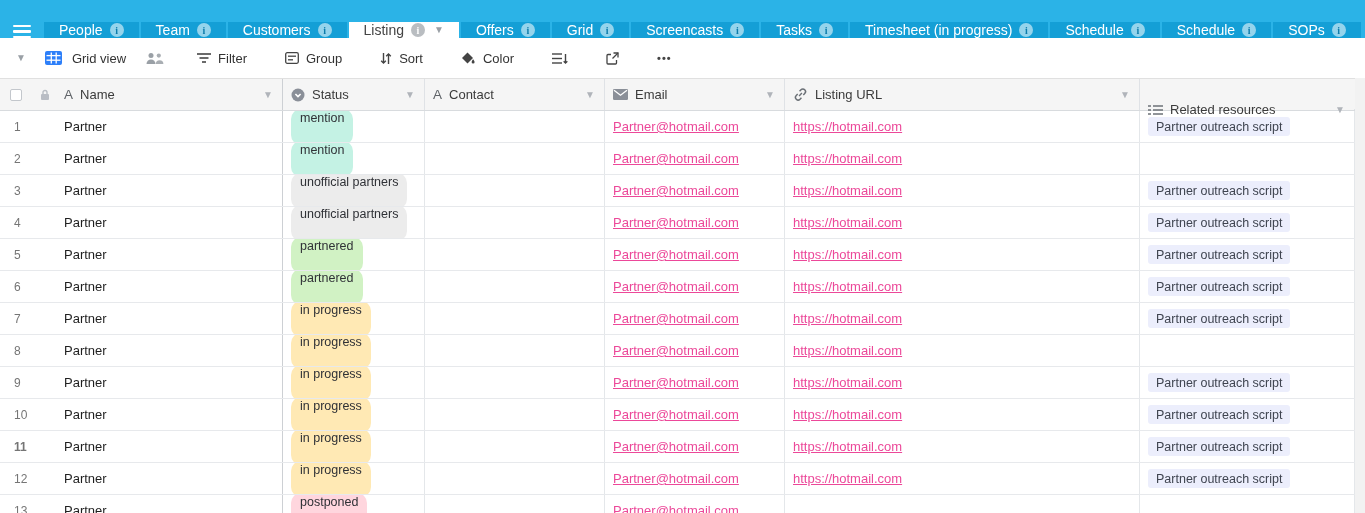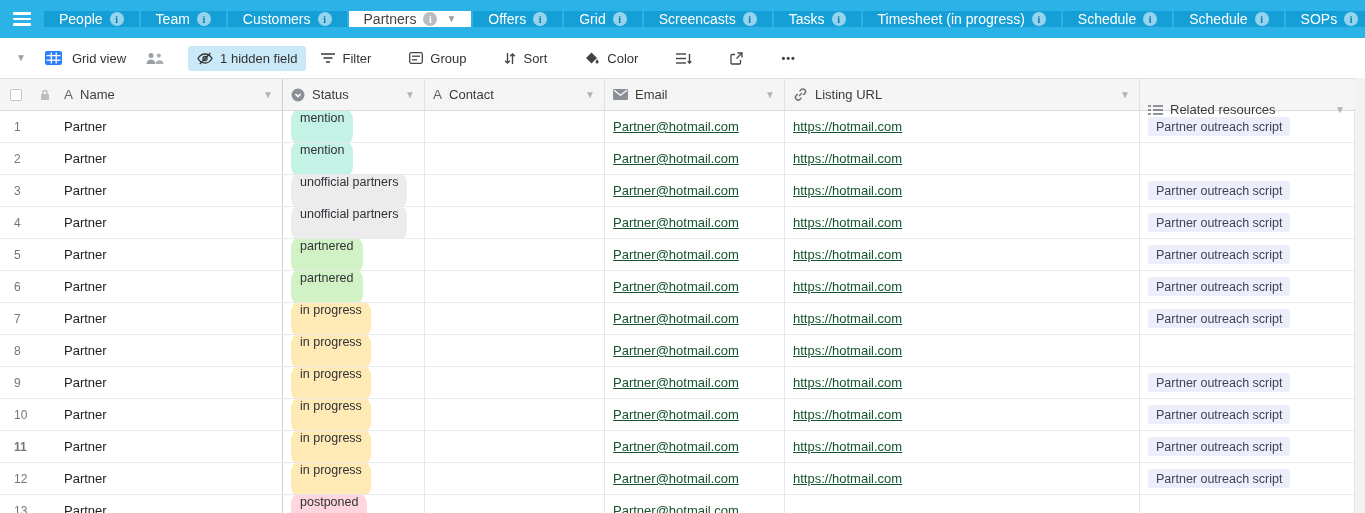--- a/index.html
+++ b/index.html
@@ -1,20 +1,20 @@
 <!DOCTYPE html>
 <html><head>
 <meta charset="utf-8">
 <style>
   * { margin:0; padding:0; box-sizing:border-box; }
   html,body { font-family:"Liberation Sans", sans-serif; }
   #app { position:relative; width:1365px; height:513px; overflow:hidden; background:#fff; }
 
   
-  #tabbar { display:flex; align-items:center; height:38px; background:#2bb3e7; overflow:hidden; }
+  #tabbar { display:flex; align-items:flex-end; height:38px; background:#2bb3e7; overflow:hidden; }
   #hamburger { flex:0 0 44px; display:flex; align-items:center; justify-content:center; cursor:pointer; }
   #hamburger .bars { display:flex; flex-direction:column; gap:3px; }
   #hamburger .bars span { display:block; width:18px; height:2.5px; background:#fff; border-radius:1px; }
   .tab { flex:0 0 auto; display:flex; align-items:center; gap:7px; padding:0 15px; margin-right:2px;
          background:#149fd6; color:#fff; font-size:14px; cursor:pointer; white-space:nowrap; }
   .tab.active { background:#fff; color:#444; }
   .info-badge { display:inline-flex; align-items:center; justify-content:center; width:14px; height:14px;
                 border-radius:50%; background:rgba(255,255,255,.55); color:#0c7cab; font-size:10px;
                 font-weight:bold; font-family:"Liberation Serif", serif; }
   .tab.active .info-badge { background:#b9bdc1; color:#fff; }
@@ -39,21 +39,21 @@
   .gutter .cb { width:12px; height:12px; border:1px solid #c3c7cc; border-radius:2px; background:#fff; }
   .gutter .lock { margin-left:18px; opacity:.9; }
   .row { display:flex; height:32px; background:#fff; border-bottom:1px solid #e7e9ec; }
   .cell { display:flex; align-items:center; border-right:1px solid #e4e7ea; padding:0 8px;
           font-size:13px; color:#1f1f1f; overflow:hidden; white-space:nowrap; }
   .cell.num { border-right:none; color:#757575; font-size:12px; padding-left:14px; }
   .cell.namec { border-right:1px solid #cdd0d4; }
   .hcell.namec { border-right:1px solid #cdd0d4; }
   .chip-status { border-radius:10px; padding:2px 9px 20px; font-size:12.5px; color:#2f3136; }
   .chip-rel { border-radius:3px; padding:2.5px 8px; font-size:12.5px; color:#3f4450; background:#eceefc; }
-  .linktxt { text-decoration:underline; color:#14532d; cursor:pointer; }
+  .linktxt { text-decoration:underline; color:#ec4899; cursor:pointer; }
   .ficon-A { font-size:13.5px; color:#5f6368; font-weight:500; }
   #right-gutter { position:absolute; top:78px; right:0; width:10px; bottom:0; background:#f2f2f2; }
 </style>
 </head>
 <body>
 
 <div id="app">
 
   <div id="tabbar">
     <div id="hamburger">
@@ -70,21 +70,21 @@
       </div>
       <div class="tab">
         <span>Team</span>
         <span class="info-badge">i</span>
       </div>
       <div class="tab">
         <span>Customers</span>
         <span class="info-badge">i</span>
       </div>
       <div class="tab active">
-        <span>Partners</span>
+        <span>Listing</span>
         <span class="info-badge">i</span>
         <span class="caret">▼</span>
       </div>
       <div class="tab">
         <span>Offers</span>
         <span class="info-badge">i</span>
       </div>
       <div class="tab">
         <span>Grid</span>
         <span class="info-badge">i</span>
@@ -133,28 +133,20 @@
     </div>
     <div class="tb-item" style="padding:5px 4px;">
       <svg width="19" height="13" viewBox="0 0 19 13" fill="#9aa0a6">
           <circle cx="6" cy="3.4" r="2.5"></circle>
           <path d="M1.5 12 a4.5 4.5 0 0 1 9 0 Z"></path>
           <circle cx="13.8" cy="3.6" r="2.1" opacity=".85"></circle>
           <path d="M10.8 12 a3.8 3.8 0 0 1 7.6 0 Z" opacity=".85"></path>
         </svg>
     </div>
     <div class="tb-gap"></div>
-    <div class="tb-item" id="hidden-field-btn">
-      <svg width="16" height="13" viewBox="0 0 16 13" fill="none" stroke="#333" stroke-width="1.3">
-          <path d="M1 6.5 C3 3 6 2 8 2 C10 2 13 3 15 6.5 C13 10 10 11 8 11 C6 11 3 10 1 6.5 Z"></path>
-          <circle cx="8" cy="6.5" r="2"></circle>
-          <line x1="2.8" y1="12" x2="13.4" y2="1"></line>
-        </svg>
-      <span>1 hidden field</span>
-    </div>
     <div class="tb-item">
       <svg width="14" height="12" viewBox="0 0 14 12">
           <g stroke="#444" stroke-width="1.6">
             <line x1="0" y1="2" x2="14" y2="2"></line>
             <line x1="2.5" y1="6" x2="11.5" y2="6"></line>
             <line x1="5" y1="10" x2="9" y2="10"></line>
           </g>
         </svg>
       <span>Filter</span>
     </div>

